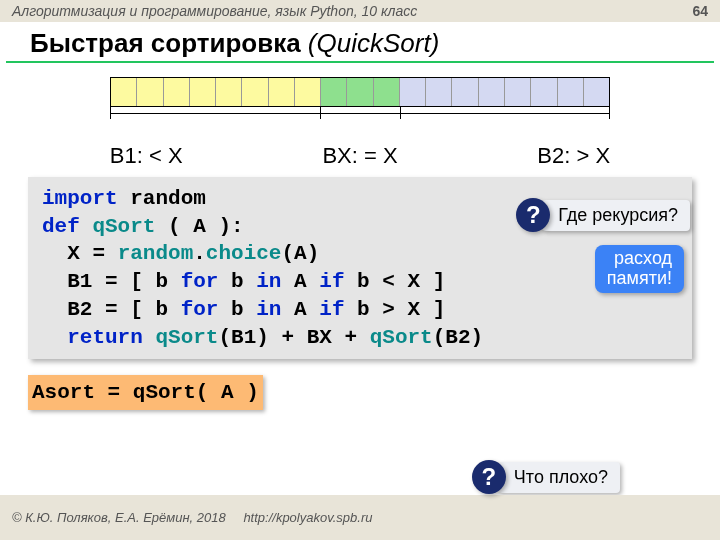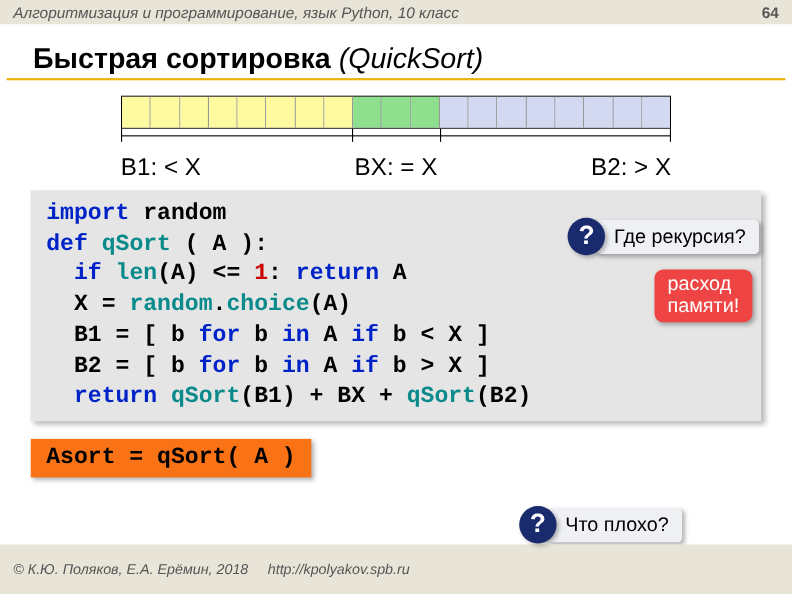--- a/index.html
+++ b/index.html
@@ -22,22 +22,22 @@
     font-size: 14px;
     gap: 48px;
   }
   .page-num {
     font-weight: bold;
     font-style: normal;
   }
   .title {
     font-size: 26px;
     padding: 6px 24px 2px 24px;
-    border-bottom: 2px solid #eab308;
-    margin: 10px 6px;
+    border-bottom: 2px solid #22c55e;
+    margin: 0 6px;
   }
   .title-bold { font-weight: bold; }
   .title-italic { font-style: italic; }
   .diagram {
     margin: 14px auto 4px auto;
     width: 500px;
     position: relative;
   }
   .boxes {
     display: flex;
@@ -66,21 +66,21 @@
     position: absolute;
     top: 0;
     width: 1px;
     height: 12px;
     background: #000;
   }
   .labels {
     display: flex;
     justify-content: space-around;
     font-size: 22px;
-    margin: 10px 40px 8px 40px;
+    margin: 24px 40px 8px 40px;
   }
   .codebox {
     background: #e5e5e5;
     margin: 4px 28px;
     padding: 8px 14px;
     font-family: "Courier New", monospace;
     font-size: 21px;
     font-weight: bold;
     line-height: 1.32;
     box-shadow: 3px 3px 5px rgba(0,0,0,0.3);
@@ -111,34 +111,34 @@
   }
   .callout-box {
     background: #eef0f4;
     padding: 5px 12px 5px 16px;
     border-radius: 4px;
     font-size: 18px;
     box-shadow: 2px 2px 4px rgba(0,0,0,0.3);
   }
   .redbox {
     position: absolute;
-    background: #ef4444;
+    background: #3b82f6;
     color: #fff;
     padding: 4px 12px;
     border-radius: 8px;
     font-size: 18px;
-    text-align: left;
+    text-align: right;
     line-height: 1.1;
     box-shadow: 2px 2px 4px rgba(0,0,0,0.3);
   }
   .asort {
     display: inline-block;
-    background: #f97316;
+    background: #fdba74;
     margin: 12px 0 0 28px;
-    padding: 6px 14px;
+    padding: 6px 4px;
     font-family: "Courier New", monospace;
     font-size: 21px;
     font-weight: bold;
     box-shadow: 2px 2px 4px rgba(0,0,0,0.3);
   }
   .footer {
     position: absolute;
     bottom: 0;
     left: 0;
     right: 0;
@@ -194,21 +194,20 @@
 
 <div class="labels">
   <span>B1: &lt; X</span>
   <span>BX: = X</span>
   <span>B2: &gt; X</span>
 </div>
 
 <div class="codebox">
 <div><span class="kw-blue">import</span><span> random</span></div>
 <div><span class="kw-blue">def</span><span class="kw-teal"> qSort</span><span> ( A ):</span></div>
-<div style="white-space:pre"><span class="kw-blue">  if</span><span class="kw-teal"> len</span><span>(A) </span><span>&lt;=</span><span class="kw-red"> 1</span><span>: </span><span class="kw-blue">return</span><span> A</span></div>
 <div style="white-space:pre"><span>  X = </span><span class="kw-teal">random</span><span>.</span><span class="kw-teal">choice</span><span>(A)</span></div>
 <div style="white-space:pre"><span>  B1 = [ b </span><span class="kw-blue">for</span><span> b </span><span class="kw-blue">in</span><span> A </span><span class="kw-blue">if</span><span> b &lt; X ]</span></div>
 <div style="white-space:pre"><span>  B2 = [ b </span><span class="kw-blue">for</span><span> b </span><span class="kw-blue">in</span><span> A </span><span class="kw-blue">if</span><span> b &gt; X ]</span></div>
 <div style="white-space:pre"><span class="kw-blue">  return</span><span class="kw-teal"> qSort</span><span>(B1) + BX + </span><span class="kw-teal">qSort</span><span>(B2)</span></div>
 </div>
 
 <div class="callout" style="top:198px; right:30px;">
   <div class="qmark">?</div>
   <div class="callout-box">Где рекурсия?</div>
 </div>

